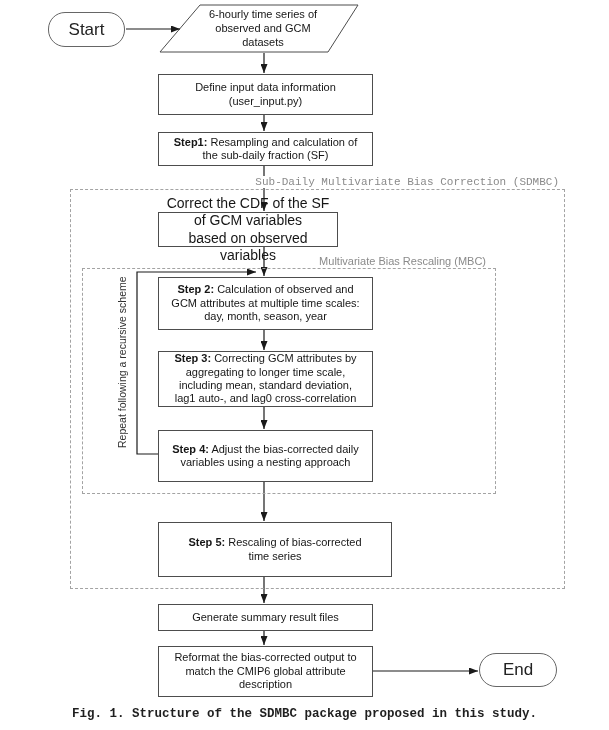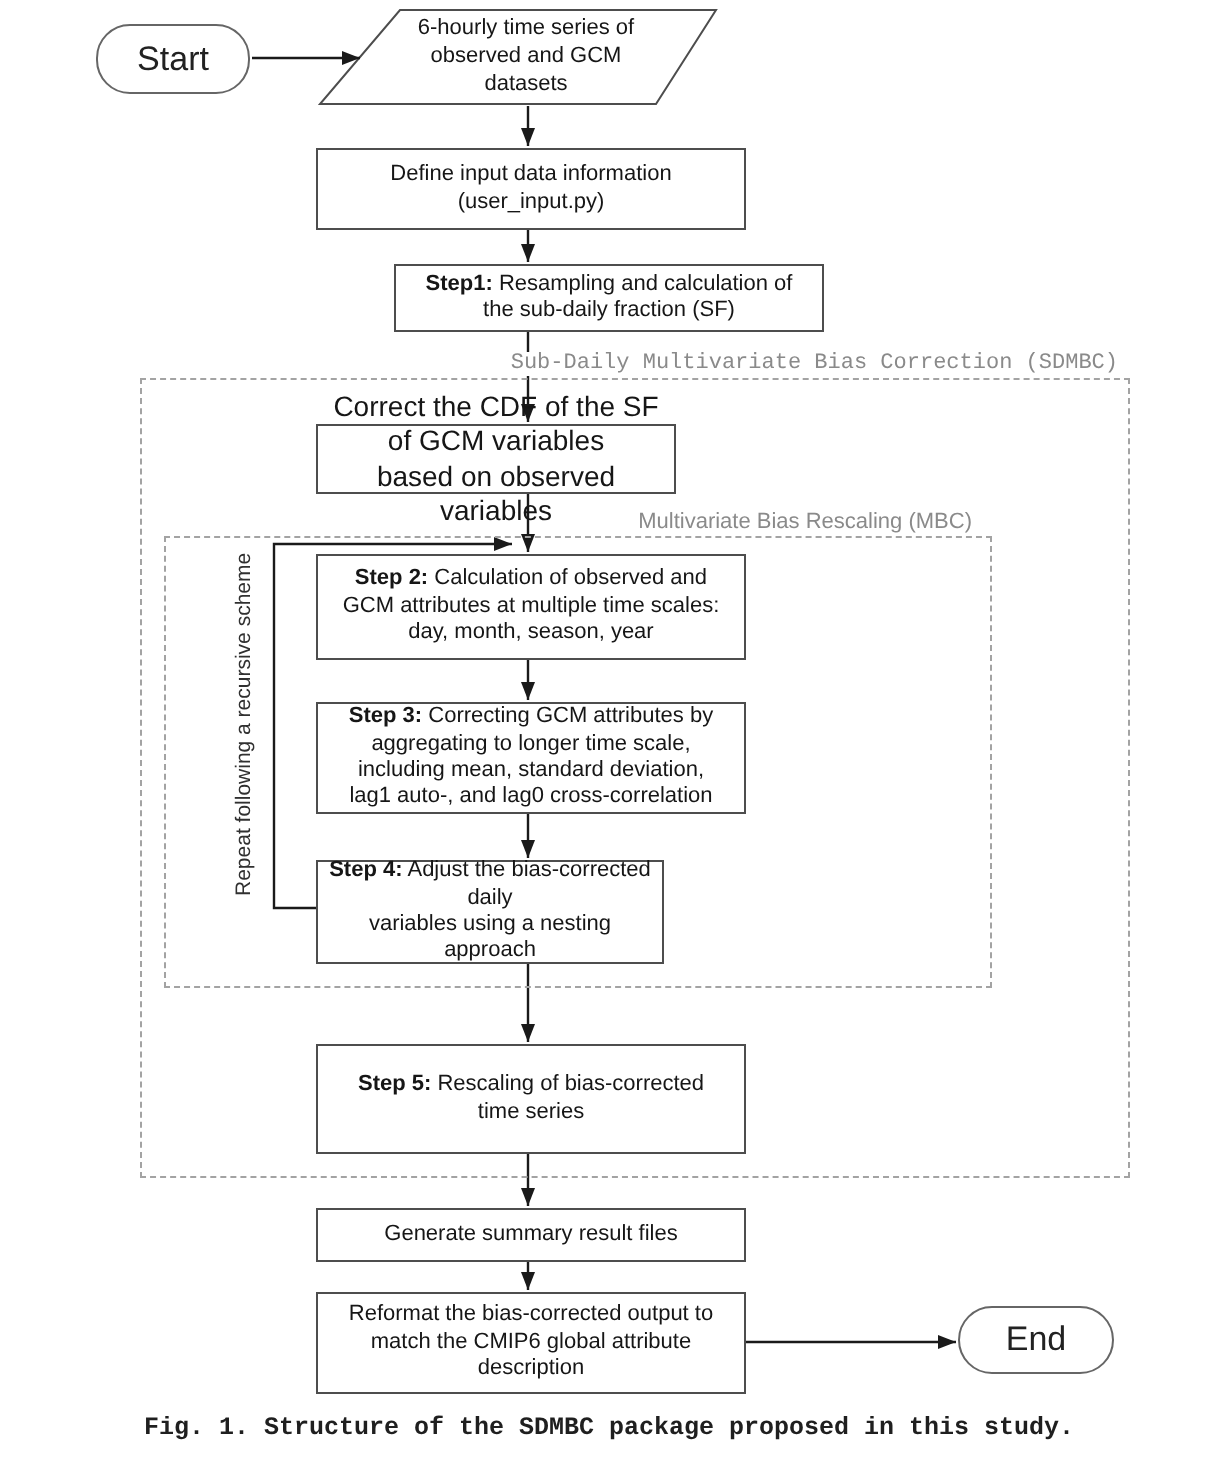--- a/index.html
+++ b/index.html
@@ -85,21 +85,21 @@
     <span class="inner" style="white-space:pre-line;">6-hourly time series of
 observed and GCM
 datasets</span>
   </div>
 
   <div class="node" style="left:158px;top:74px;width:215px;height:41px;">
     <span class="inner">Define input data information
 (user_input.py)</span>
   </div>
 
-  <div class="node" style="left:158px;top:132px;width:215px;height:34px;margin-left:39px;">
+  <div class="node" style="left:158px;top:132px;width:215px;height:34px;">
     <span class="inner"><b>Step1:</b><span> Resampling and calculation of
 the sub-daily fraction (SF)</span></span>
   </div>
 
   <div class="dashed-box" style="left:70px;top:189px;width:495px;height:400px;"></div>
   <div class="group-label" style="right:48px;top:176px;font-family:Liberation Mono, monospace;">Sub-Daily Multivariate Bias Correction (SDMBC)</div>
 
   <div class="node" style="left:158px;top:212px;width:180px;height:35px;font-size:14px;text-align:center;">
     <span class="inner">Correct the CDF of the SF of GCM variables
 based on observed variables</span>
@@ -116,26 +116,26 @@
 day, month, season, year</span></span>
   </div>
 
   <div class="node" style="left:158px;top:351px;width:215px;height:56px;">
     <span class="inner"><b>Step 3:</b><span> Correcting GCM attributes by
 aggregating to longer time scale,
 including mean, standard deviation,
 lag1 auto-, and lag0 cross-correlation</span></span>
   </div>
 
-  <div class="node" style="left:158px;top:430px;width:174px;height:52px;">
+  <div class="node" style="left:158px;top:430px;width:215px;height:52px;">
     <span class="inner"><b>Step 4:</b><span> Adjust the bias-corrected daily
 variables using a nesting approach</span></span>
   </div>
 
-  <div class="node" style="left:158px;top:522px;width:215px;height:55px;">
+  <div class="node" style="left:158px;top:522px;width:234px;height:55px;">
     <span class="inner"><b>Step 5:</b><span> Rescaling of bias-corrected
 time series</span></span>
   </div>
 
   <div class="node" style="left:158px;top:604px;width:215px;height:27px;">
     <span class="inner">Generate summary result files</span>
   </div>
 
   <div class="node" style="left:158px;top:646px;width:215px;height:51px;">
     <span class="inner">Reformat the bias-corrected output to

